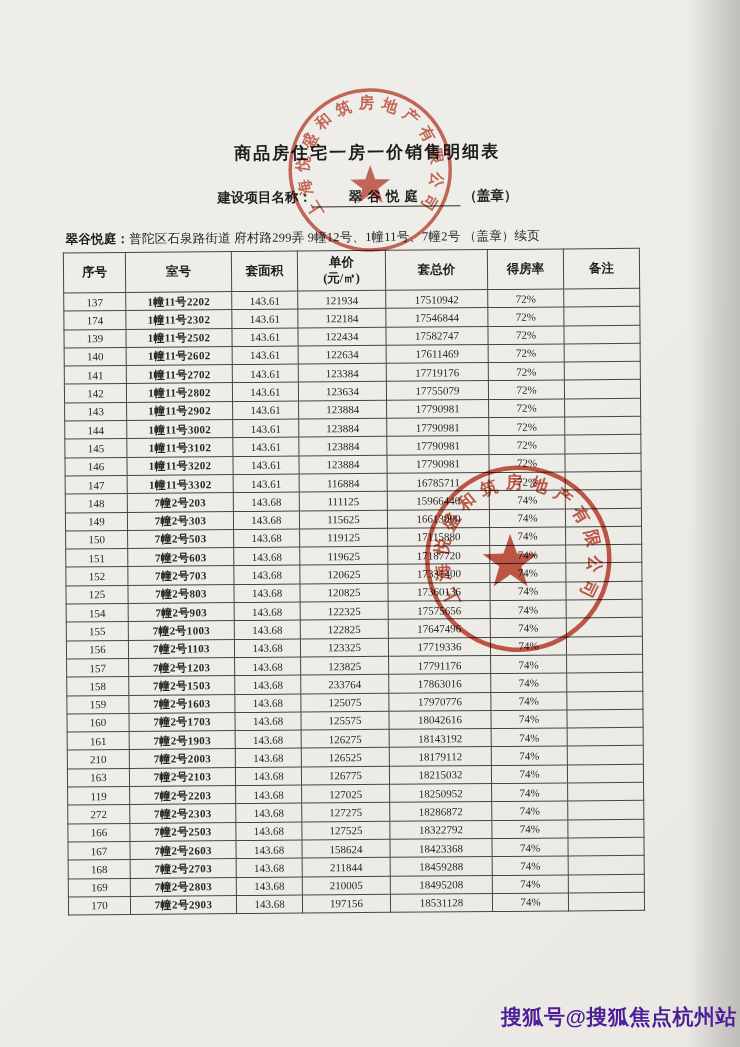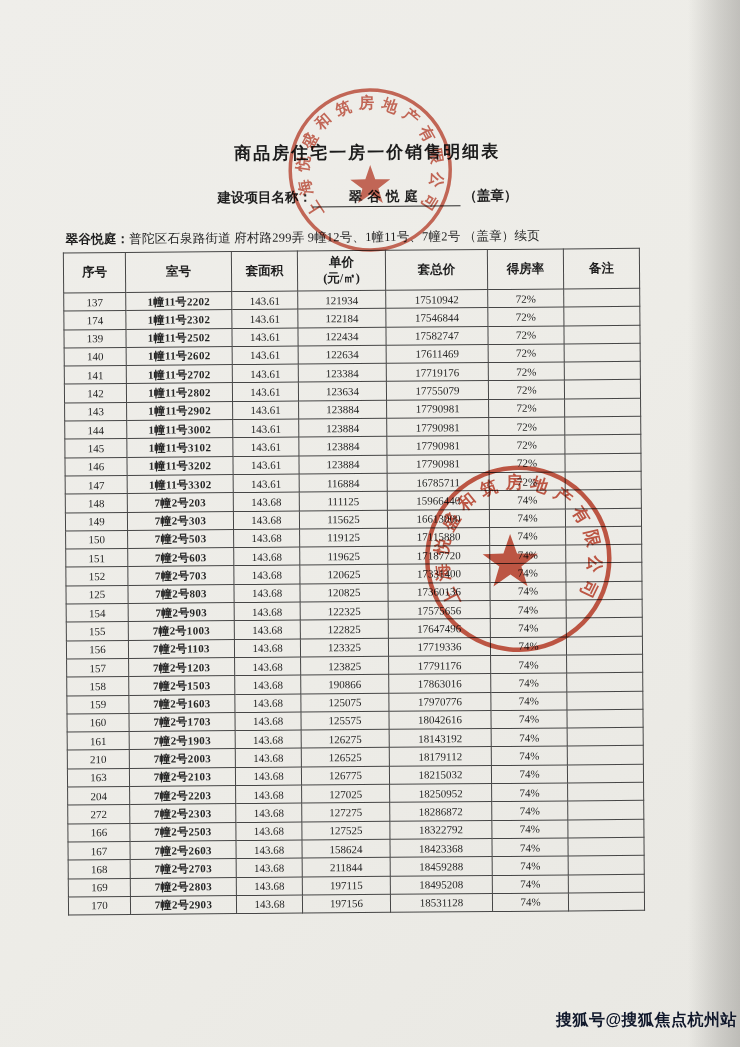--- a/index.html
+++ b/index.html
@@ -53,21 +53,21 @@
   .stamp text { fill:currentColor; font-weight:bold; font-family:"Liberation Serif","DejaVu Serif",serif; }
 
   .scan-edge-shadow {
     position:absolute; top:0; right:0; width:52px; height:100%;
     background:linear-gradient(to right, rgba(104,102,98,0) 0%, rgba(104,102,98,0.22) 60%, rgba(118,116,112,0.38) 100%);
     pointer-events:none;
   }
   .watermark {
     position:absolute; right:3px; bottom:16px;
     font-family:"Liberation Sans","DejaVu Sans",sans-serif;
-    font-size:16px; font-weight:bold; color:#0f172a; letter-spacing:0.5px;
+    font-size:21px; font-weight:bold; color:#4c1d95; letter-spacing:0.5px;
     text-shadow:0 0 2px rgba(255,255,255,0.35);
   }
 </style>
 </head>
 <body>
 
 <div class="doc">
 
   <div class="title">商品房住宅一房一价销售明细表</div>
 
@@ -312,21 +312,21 @@
           <td>123825</td>
           <td>17791176</td>
           <td>74%</td>
           <td></td>
         </tr>
 
         <tr>
           <td>158</td>
           <td class="room">7幢2号1503</td>
           <td>143.68</td>
-          <td>190866</td>
+          <td>233764</td>
           <td>17863016</td>
           <td>74%</td>
           <td></td>
         </tr>
 
         <tr>
           <td>159</td>
           <td class="room">7幢2号1603</td>
           <td>143.68</td>
           <td>125075</td>
@@ -369,21 +369,21 @@
           <td>163</td>
           <td class="room">7幢2号2103</td>
           <td>143.68</td>
           <td>126775</td>
           <td>18215032</td>
           <td>74%</td>
           <td></td>
         </tr>
 
         <tr>
-          <td>204</td>
+          <td>119</td>
           <td class="room">7幢2号2203</td>
           <td>143.68</td>
           <td>127025</td>
           <td>18250952</td>
           <td>74%</td>
           <td></td>
         </tr>
 
         <tr>
           <td>272</td>
@@ -422,21 +422,21 @@
           <td>211844</td>
           <td>18459288</td>
           <td>74%</td>
           <td></td>
         </tr>
 
         <tr>
           <td>169</td>
           <td class="room">7幢2号2803</td>
           <td>143.68</td>
-          <td>197115</td>
+          <td>210005</td>
           <td>18495208</td>
           <td>74%</td>
           <td></td>
         </tr>
 
         <tr>
           <td>170</td>
           <td class="room">7幢2号2903</td>
           <td>143.68</td>
           <td>197156</td>

